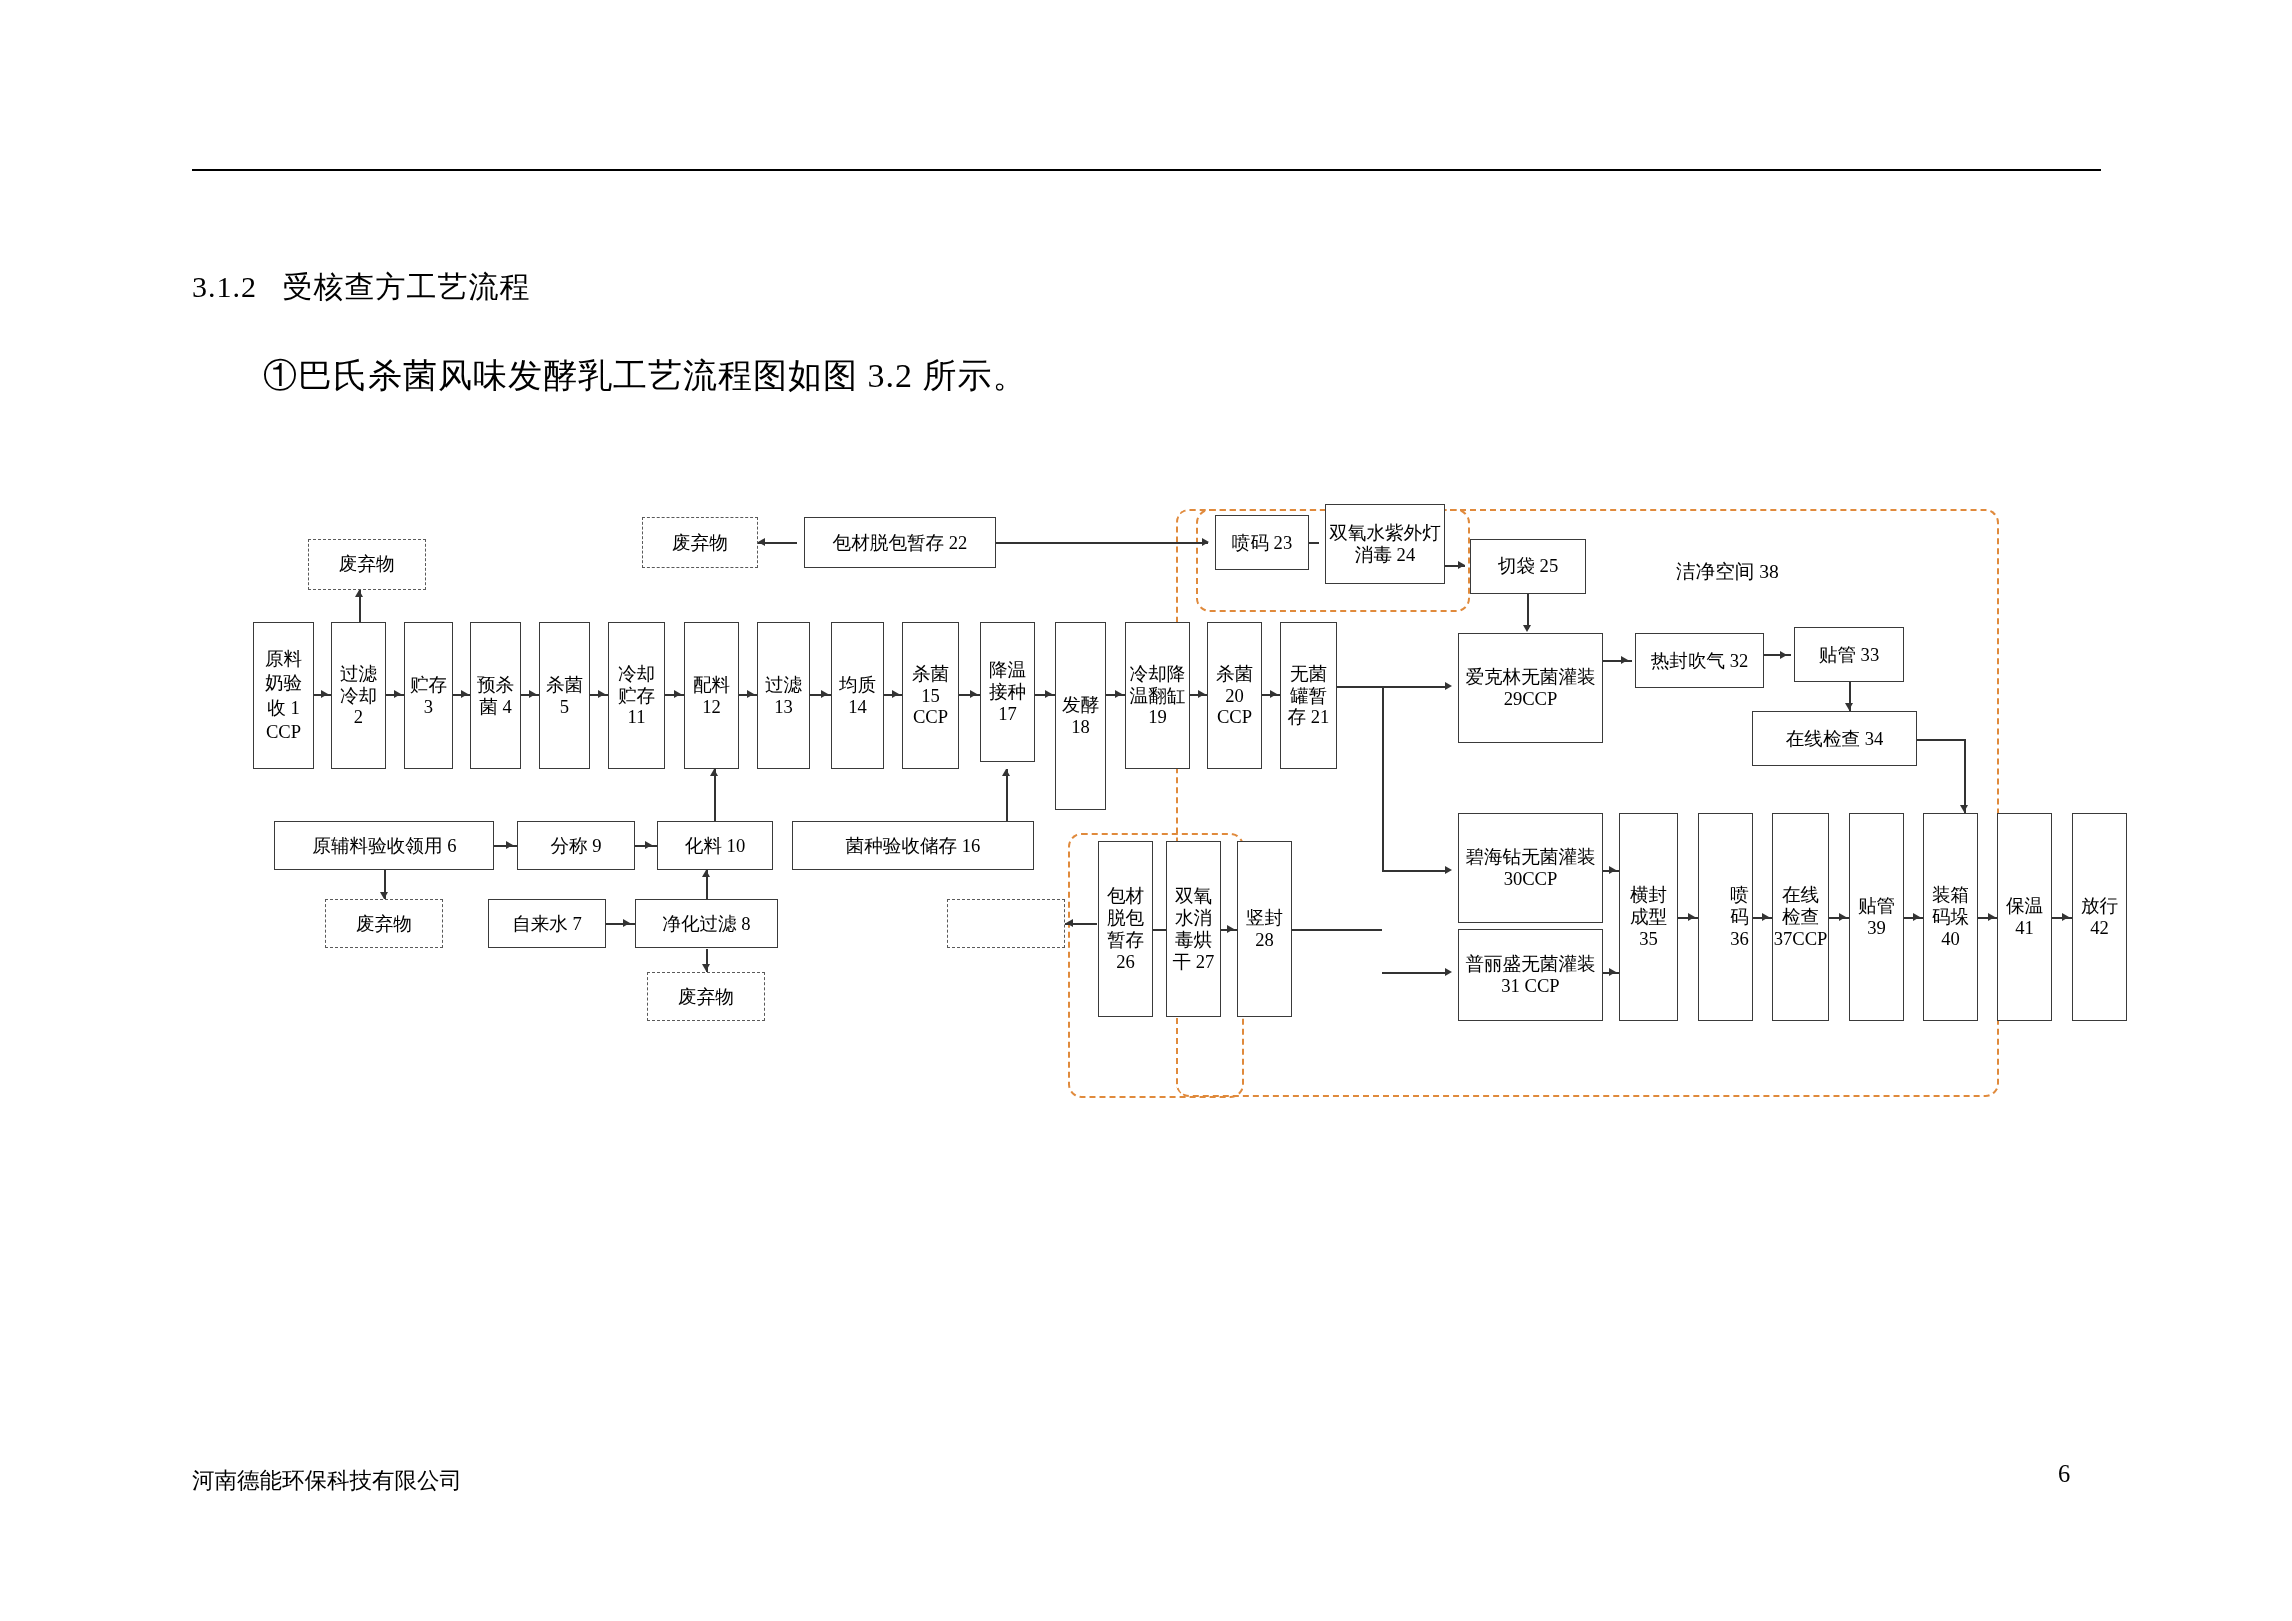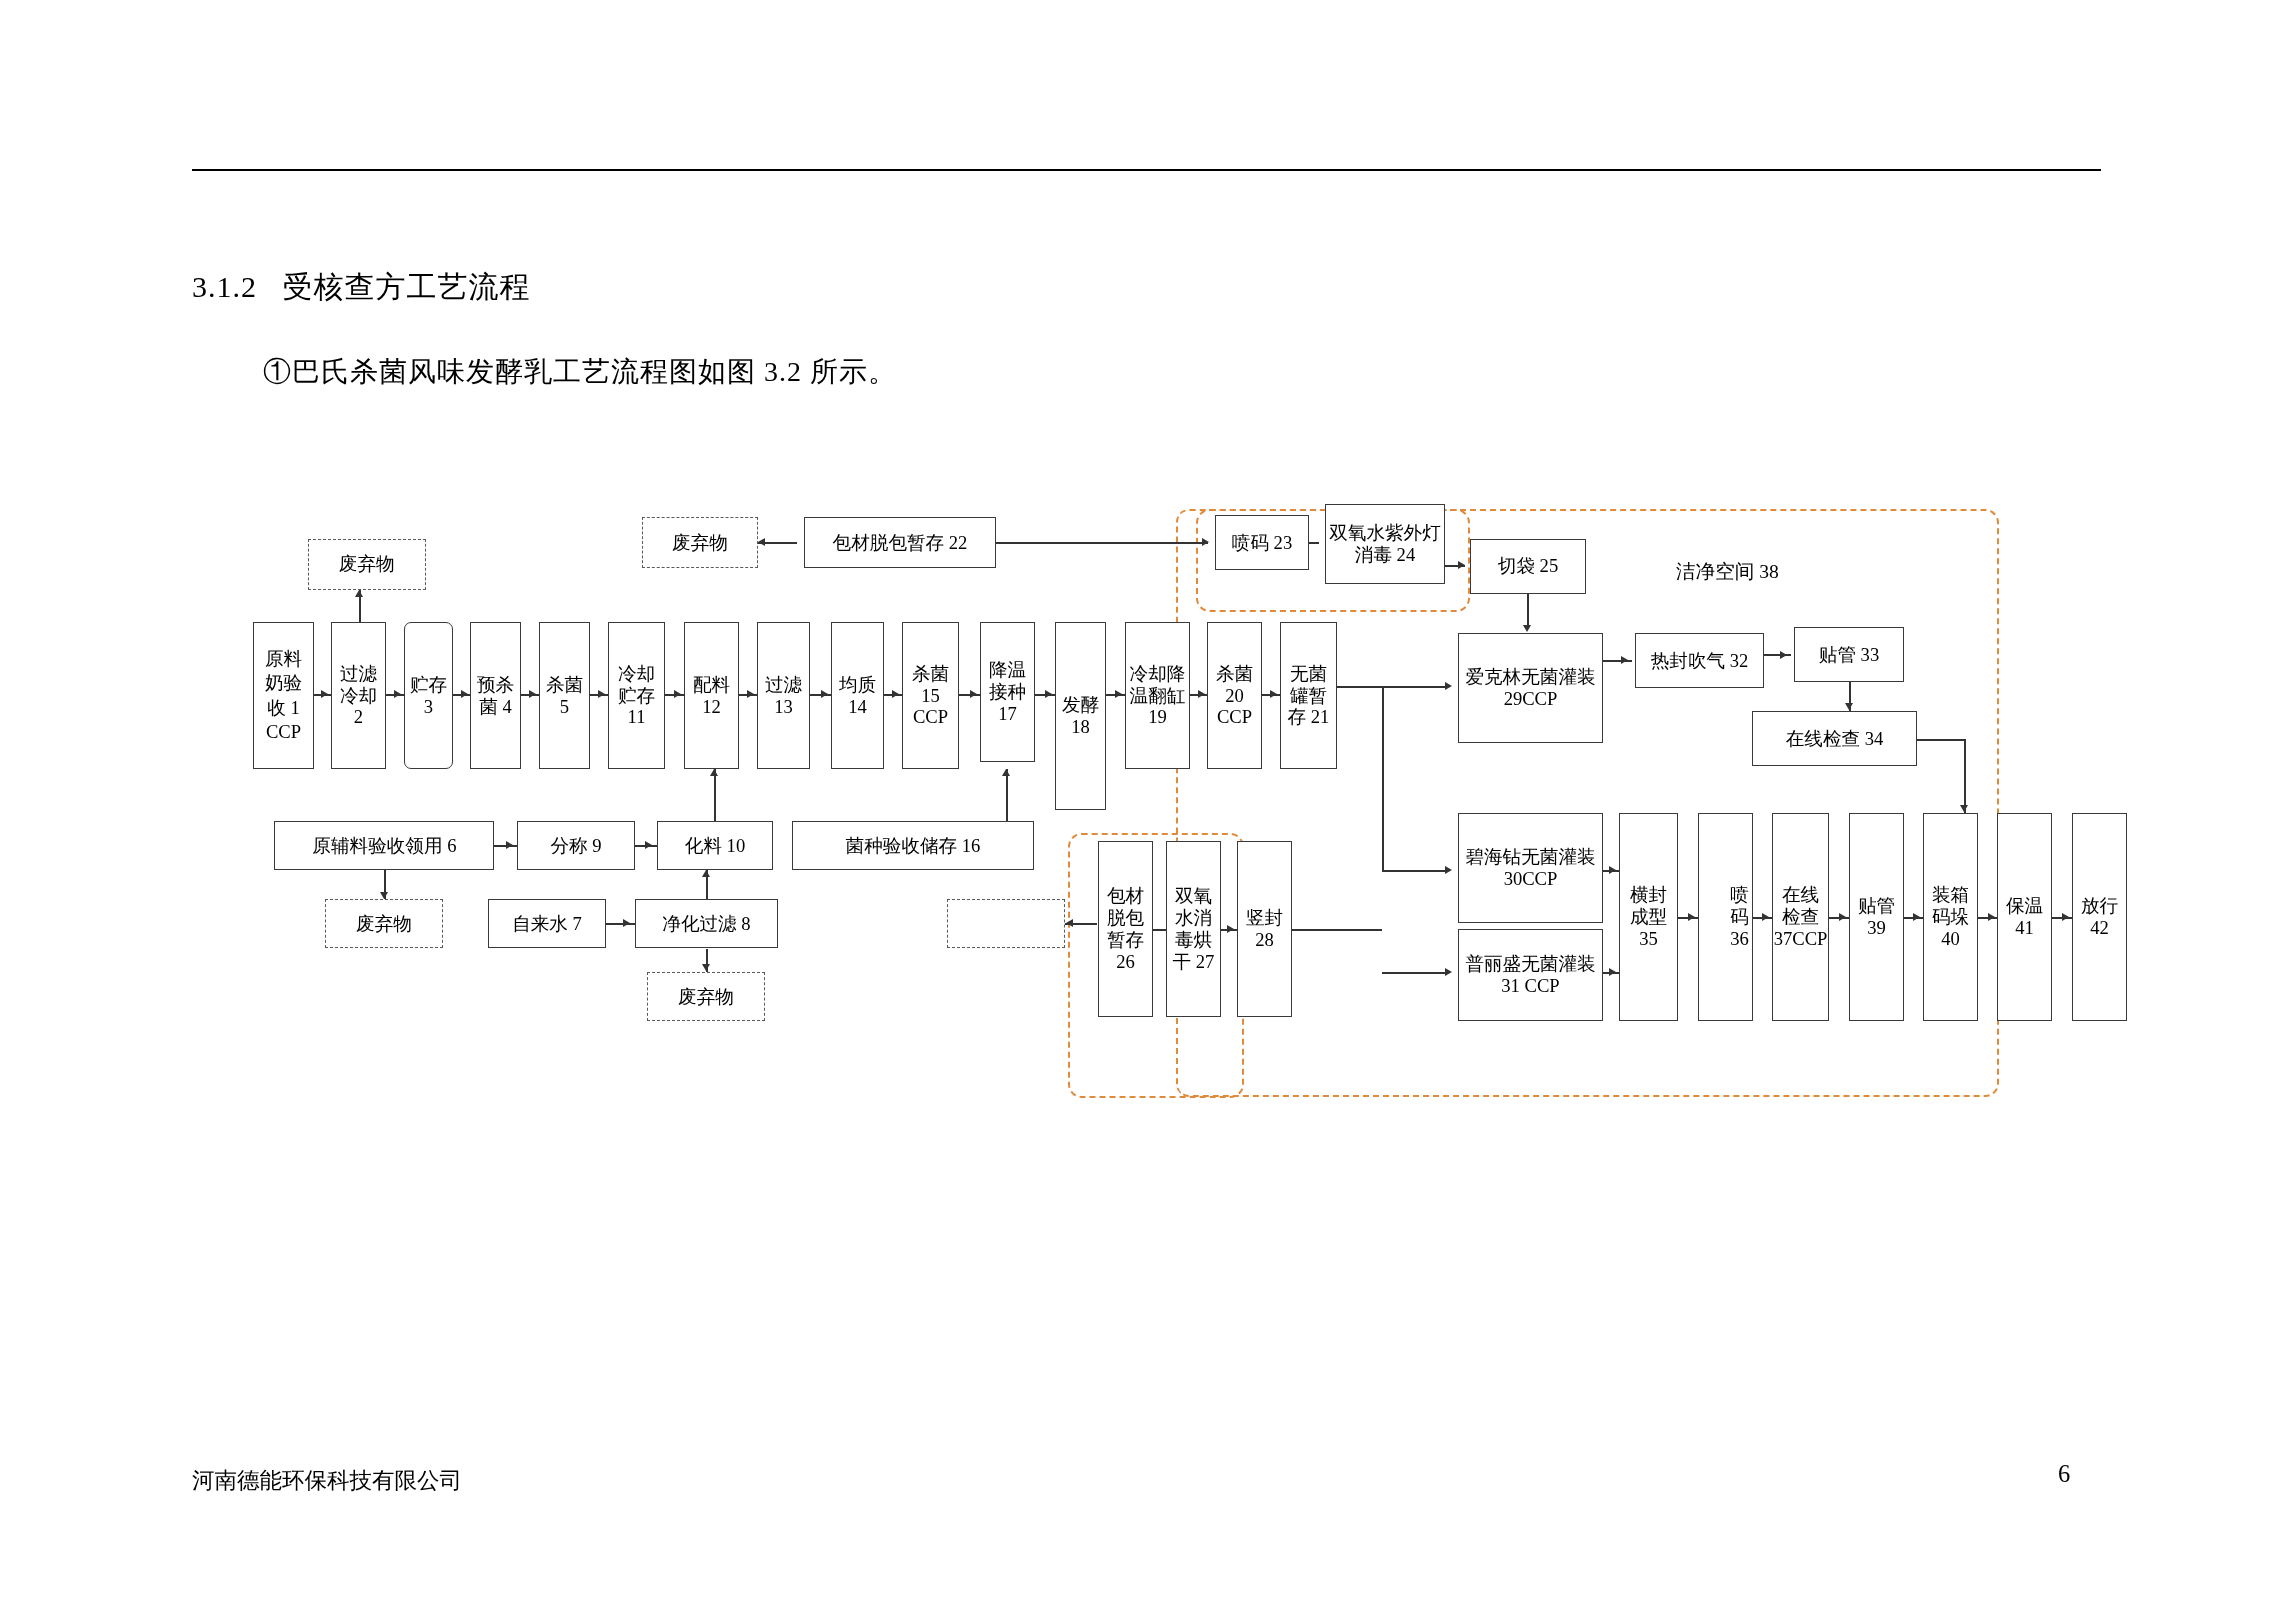--- a/index.html
+++ b/index.html
@@ -44,21 +44,21 @@
     position: absolute;
     top: 267px;
     left: 192px;
     font-size: 30px;
     letter-spacing: 1px;
   }
   .para-1 {
     position: absolute;
     top: 353px;
     left: 263px;
-    font-size: 28px;
+    font-size: 34px;
     letter-spacing: 1px;
   }
   .figure-caption {
     position: absolute;
     top: 1243px;
     left: 0;
     width: 2293px;
     text-align: center;
     font-size: 30px;
     letter-spacing: 2px;
@@ -181,21 +181,21 @@
     <div class="conn" style="left:702px; top:12.7px; width:212px; height:2px;"></div>
     <div class="arrow-r" style="left:908px; top:8.8px;"></div>
     <div class="conn" style="left:1015px; top:12.7px; width:9.8px; height:2px;"></div>
     <div class="conn" style="left:1151px; top:36px; width:19.6px; height:2px;"></div>
     <div class="arrow-r" style="left:1164px; top:32px;"></div>
     <div class="conn" style="left:1233px; top:65px; width:2px; height:35px;"></div>
     <div class="arrow-d" style="left:1229px; top:96px;"></div>
 
     <div class="node" style="left:-41px; top:93px; width:61px; height:147px; line-height:1.3;">原料奶验收 1 CCP</div>
     <div class="node" style="left:37px; top:93px; width:55px; height:147px;">过滤冷却 2</div>
-    <div class="node" style="left:110px; top:93px; width:49px; height:147px;border-radius:7px;">贮存 3</div>
+    <div class="node" style="left:110px; top:93px; width:49px; height:147px;">贮存 3</div>
     <div class="node" style="left:176px; top:93px; width:51px; height:147px;">预杀菌 4</div>
     <div class="node" style="left:245px; top:93px; width:51px; height:147px;">杀菌 5</div>
     <div class="node" style="left:314px; top:93px; width:57px; height:147px;">冷却贮存 11</div>
     <div class="node" style="left:390px; top:93px; width:55px; height:147px;">配料 12</div>
     <div class="node" style="left:463px; top:93px; width:53px; height:147px;">过滤 13</div>
     <div class="node" style="left:537px; top:93px; width:53px; height:147px;">均质 14</div>
     <div class="node" style="left:608px; top:93px; width:57px; height:147px;">杀菌 15 CCP</div>
     <div class="node" style="left:686px; top:93px; width:55px; height:140px;">降温接种 17</div>
     <div class="node" style="left:761px; top:93px; width:51px; height:188px;">发酵 18</div>
     <div class="node" style="left:831px; top:93px; width:65px; height:147px;">冷却降温翻缸 19</div>

